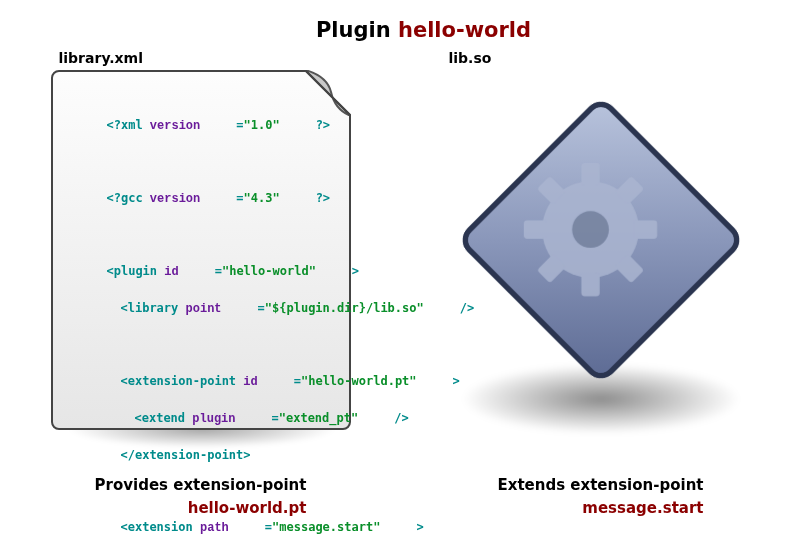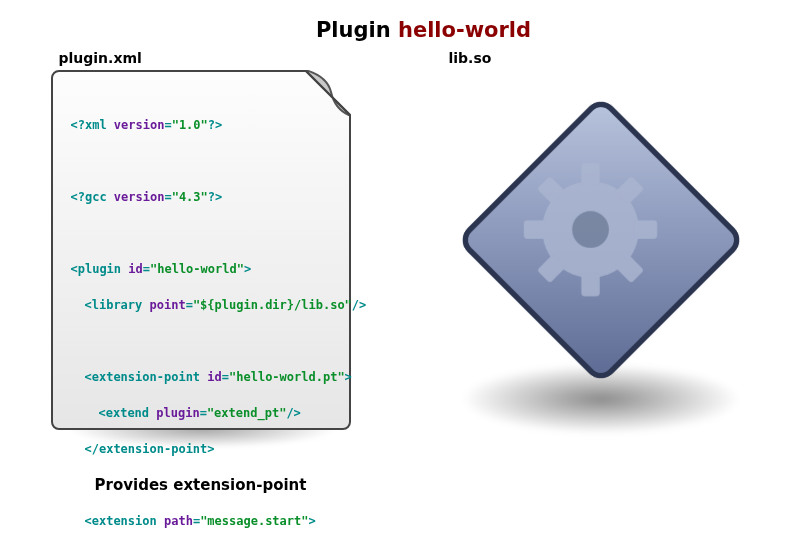--- a/index.html
+++ b/index.html
@@ -59,22 +59,22 @@
     width: 46px; height: 46px;
   }
   .code {
     font-family: "DejaVu Sans Mono", "Liberation Mono", "Courier New", monospace;
     font-size: 12px;
     font-weight: bold;
     line-height: 1.5;
     white-space: pre;
     color: #000;
   }
-  .t-teal   { color: #008b8b; }  
-  .t-purple { color: #6a1b9a; }  
+  .t-teal   { color: #008b8b; margin-left: 36px; }  
+  .t-purple { color: #6a1b9a; font-family: Liberation Mono, monospace; }  
   .t-green  { color: #0a8f2a; }
   .ind1 { padding-left: 14px; }
   .ind2 { padding-left: 28px; }
   
   .gear-wrap { position: relative; width: 320px; height: 360px; }
   .gear-shadow {
     position: absolute;
     left: 20px; bottom: -4px;
     width: 280px; height: 70px;
     background: radial-gradient(ellipse at center, rgba(0,0,0,0.45) 0%, rgba(0,0,0,0) 70%);
@@ -95,21 +95,21 @@
 </head>
 <body>
 
 <div class="title">
   <span>Plugin </span><span class="name">hello-world</span>
 </div>
 
 <div class="row">
 
   <div class="col">
-    <div class="label-top">plugin.xml</div>
+    <div class="label-top">library.xml</div>
     <div class="doc-wrap">
       <div class="doc-shadow"></div>
       <div class="doc">
         <svg class="doc-fold" viewBox="0 0 46 46">
           <path d="M0,0 L46,46 L46,0 Z" fill="#fff"></path>
           <path d="M0,0 Q22,6 26,22 Q30,40 46,46 L0,0 Z" fill="#c9c9c9" stroke="#555" stroke-width="2" stroke-linejoin="round"></path>
           <path d="M0,0 L46,46" stroke="#444" stroke-width="2"></path>
         </svg>
         <div class="code">
 <div><span class="t-teal">&lt;?xml </span><span class="t-purple">version</span><span class="t-teal">=</span><span class="t-green">"1.0"</span><span class="t-teal">?&gt;</span></div>
@@ -125,20 +125,21 @@
 <div>&nbsp;</div>
 <div class="ind1"><span class="t-teal">&lt;extension </span><span class="t-purple">path</span><span class="t-teal">=</span><span class="t-green">"message.start"</span><span class="t-teal">&gt;</span></div>
 
 
 
         </div>
       </div>
     </div>
     <div class="caption">
       <span>Provides extension-point</span>
+      <span class="sub">hello-world.pt</span>
     </div>
   </div>
 
   <div class="col">
     <div class="label-top">lib.so</div>
     <div class="gear-wrap">
       <div class="gear-shadow"></div>
       <svg class="gear-svg" width="320" height="320" viewBox="0 0 320 320">
         <defs>
           <linearGradient id="dg" x1="0" y1="0" x2="1" y2="1">
@@ -165,15 +166,19 @@
           </g>
         </defs>
         <rect x="60" y="60" width="200" height="200" transform="rotate(45 160 160)" rx="14" ry="14" fill="url(#dg)" stroke="#2b3550" stroke-width="5"></rect>
         <g clip-path="url(#clipDiamond)" opacity="0.85">
           <use href="#gear" x="130" y="130" transform="scale(1.15)"></use>
           <use href="#gear" x="225" y="215" transform="scale(1.35)"></use>
         </g>
         <rect x="60" y="60" width="200" height="200" transform="rotate(45 160 160)" rx="14" ry="14" fill="none" stroke="#2b3550" stroke-width="5"></rect>
       </svg>
     </div>
+    <div class="caption">
+      <span>Extends extension-point</span>
+      <span class="sub">message.start</span>
+    </div>
   </div>
 
 </div>
 
 </body></html>

